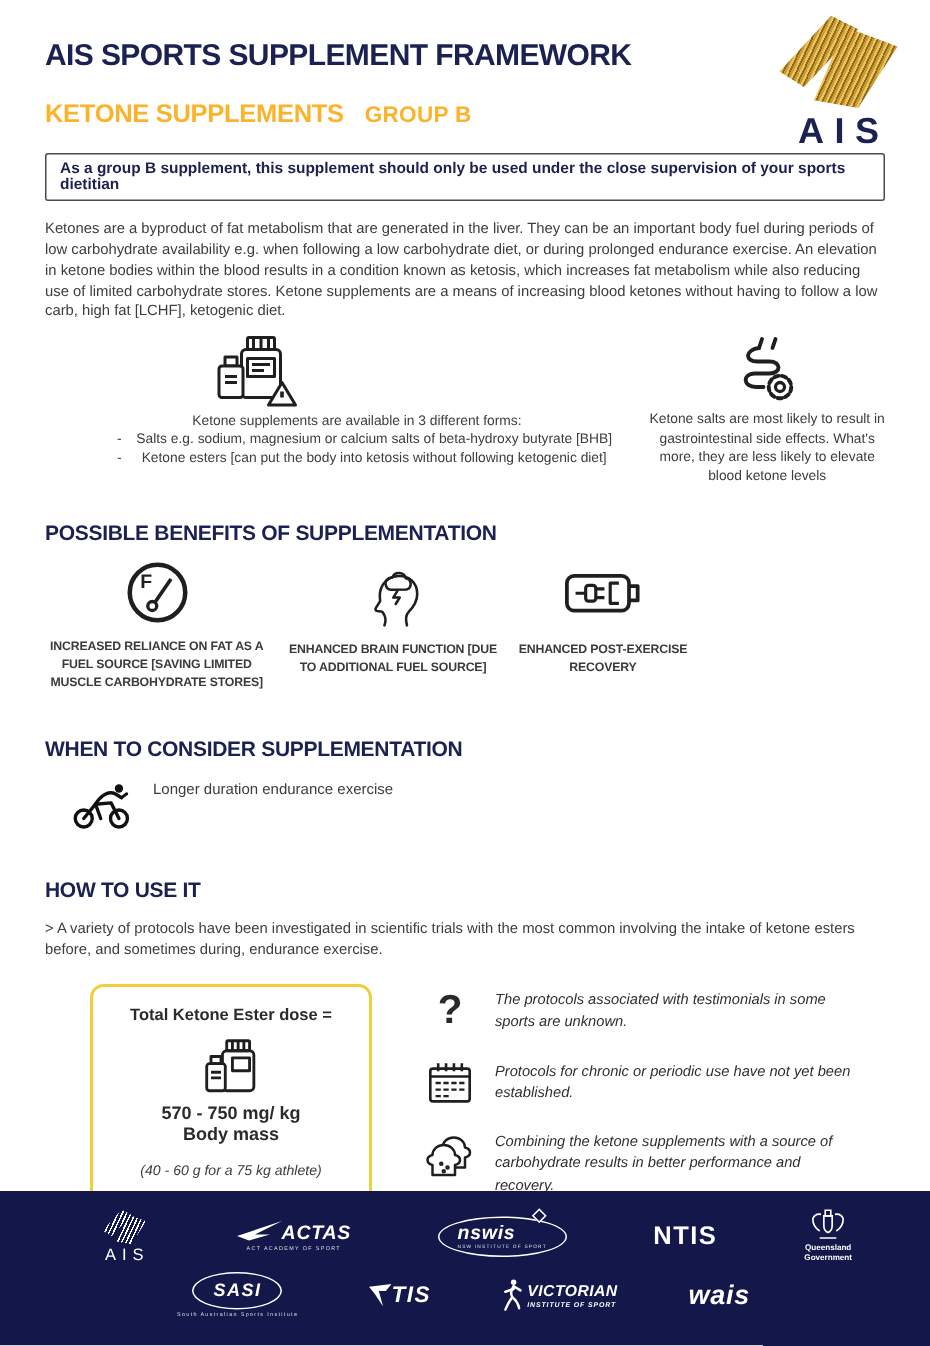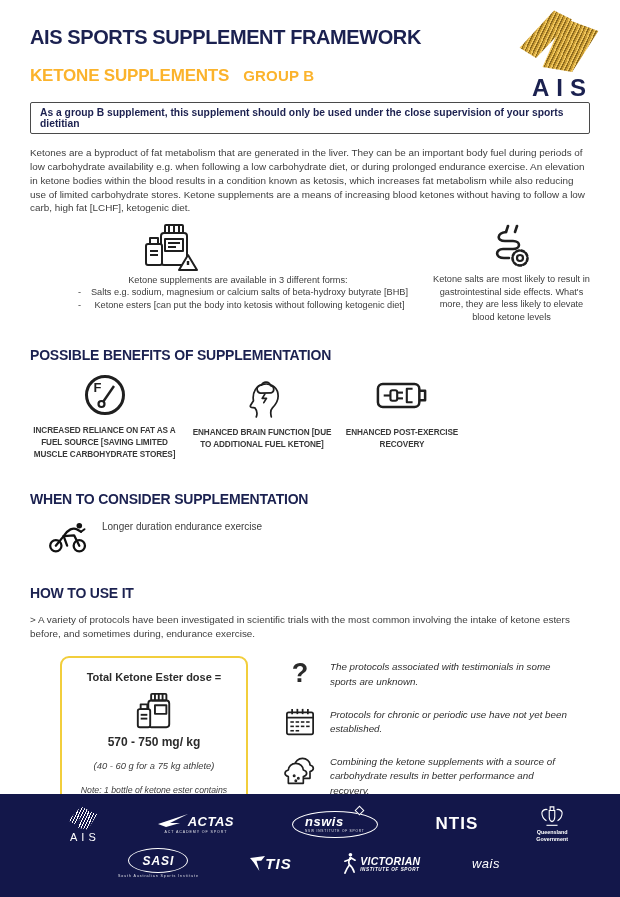--- a/index.html
+++ b/index.html
@@ -98,21 +98,21 @@
   .qld { display:flex; flex-direction:column; align-items:center; }
   .qld-line { font-size:5.4px; font-weight:700; line-height:1.3; }
   .sasi-oval { border:1.6px solid #fff; border-radius:50%; padding:2px 13px 3px; }
   .sasi-text { font-size:12px; font-weight:700; font-style:italic; letter-spacing:1px;margin-top:28px; }
   .tis-main { display:flex; align-items:center; }
   .tis-text { font-size:15px; font-weight:700; font-style:italic; letter-spacing:1px; }
   .vis { display:flex; align-items:center; }
   .vis-lines { margin-left:4px; }
   .vis-line1 { font-size:10.5px; font-weight:700; font-style:italic; letter-spacing:0.3px; }
   .vis-line2 { font-size:4.6px; font-weight:700; font-style:italic; letter-spacing:0.6px; }
-  .wais-text { font-size:13px; font-weight:400; font-style:italic; letter-spacing:0.5px; }
+  .wais-text { font-size:18px; font-weight:700; font-style:italic; letter-spacing:0.5px; }
 
   svg.icon { display:block; }
   .fuel-f::before { content:"F"; }
   .fuel-f { position:absolute; left:11px; top:7px; font-size:13px; font-weight:700; color:#1f1f1f; }
   .fuel-wrap { position:relative; width:44px; height:44px; }
 </style>
 </head>
 <body>
 
 <div class="page">
@@ -191,21 +191,21 @@
         <div class="benefit-label">INCREASED RELIANCE ON FAT AS A FUEL SOURCE [SAVING LIMITED MUSCLE CARBOHYDRATE STORES]</div>
       </div>
       <div class="benefit benefit-2">
         <div class="benefit-icon">
           <svg class="icon" viewBox="0 0 40 48" width="38" height="46" fill="none" stroke="#1f1f1f" stroke-width="1.8" stroke-linecap="round" stroke-linejoin="round">
             <path d="M14 46 c1.5-4 1-6.5 -1.5-9.5 l-3.5-0.5 c-1.2-0.2 -1.6-1.2 -1-2.2 l3-4.8 c-1.5-9 3-16.5 11.5-17.5 c8.5-1 14.5 4.5 14.5 12.5 c0 6 -3 9.5 -6 12.5 c-2.2 2.2 -2.2 5.5 -1.2 9.5"></path>
             <path d="M15 18 a4.2 4.2 0 0 1 4.5-5.5 a5 5 0 0 1 9.5 0.5 a4 4 0 0 1 0.5 7.8 l-11 0.2 a4 4 0 0 1-3.5-3z"></path>
             <path d="M23 22 l-2.8 4.5 h4.5 l-2.8 4.5"></path>
           </svg>
         </div>
-        <div class="benefit-label">ENHANCED BRAIN FUNCTION [DUE TO ADDITIONAL FUEL KETONE]</div>
+        <div class="benefit-label">ENHANCED BRAIN FUNCTION [DUE TO ADDITIONAL FUEL SOURCE]</div>
       </div>
       <div class="benefit benefit-3">
         <div class="benefit-icon">
           <svg class="icon" viewBox="0 0 54 32" width="52" height="31" fill="none" stroke="#1f1f1f" stroke-width="2.6" stroke-linejoin="round">
             <rect x="2" y="4" width="43" height="24" rx="5"></rect>
             <path d="M45 11 h6 v10 h-6"></path>
             <line x1="8" y1="16" x2="15" y2="16" stroke-width="2.2"></line>
             <rect x="15" y="10.5" width="7" height="11" rx="2" stroke-width="2.2"></rect>
             <line x1="22" y1="13" x2="28" y2="13" stroke-width="2.2"></line>
             <line x1="22" y1="19" x2="28" y2="19" stroke-width="2.2"></line>
@@ -246,20 +246,21 @@
               <line x1="31" y1="3" x2="31" y2="10"></line>
             <rect x="16" y="10" width="22" height="28" rx="3"></rect>
             <rect x="23" y="15" width="12" height="9" fill="#fff"></rect>
             <rect x="8" y="14" width="7" height="5"></rect>
             <rect x="5" y="19" width="13" height="19" rx="2" fill="#fff"></rect>
             <line x1="8" y1="25" x2="15" y2="25"></line>
               <line x1="8" y1="29" x2="15" y2="29"></line>
           </svg>
         </div>
         <div class="dose-amount">570 - 750 mg/ kg</div>
+        <div class="dose-per">Body mass</div>
         <div class="dose-example">(40 - 60 g for a 75 kg athlete)</div>
         <div class="dose-note">Note: 1 bottle of ketone ester contains 25 g of the active compound</div>
       </div>
 
       <div class="how-notes">
         <div class="how-note">
           <div class="note-icon">
             <span class="question-glyph"></span>
           </div>
           <div class="note-text">The protocols associated with testimonials in some sports are unknown.</div>

